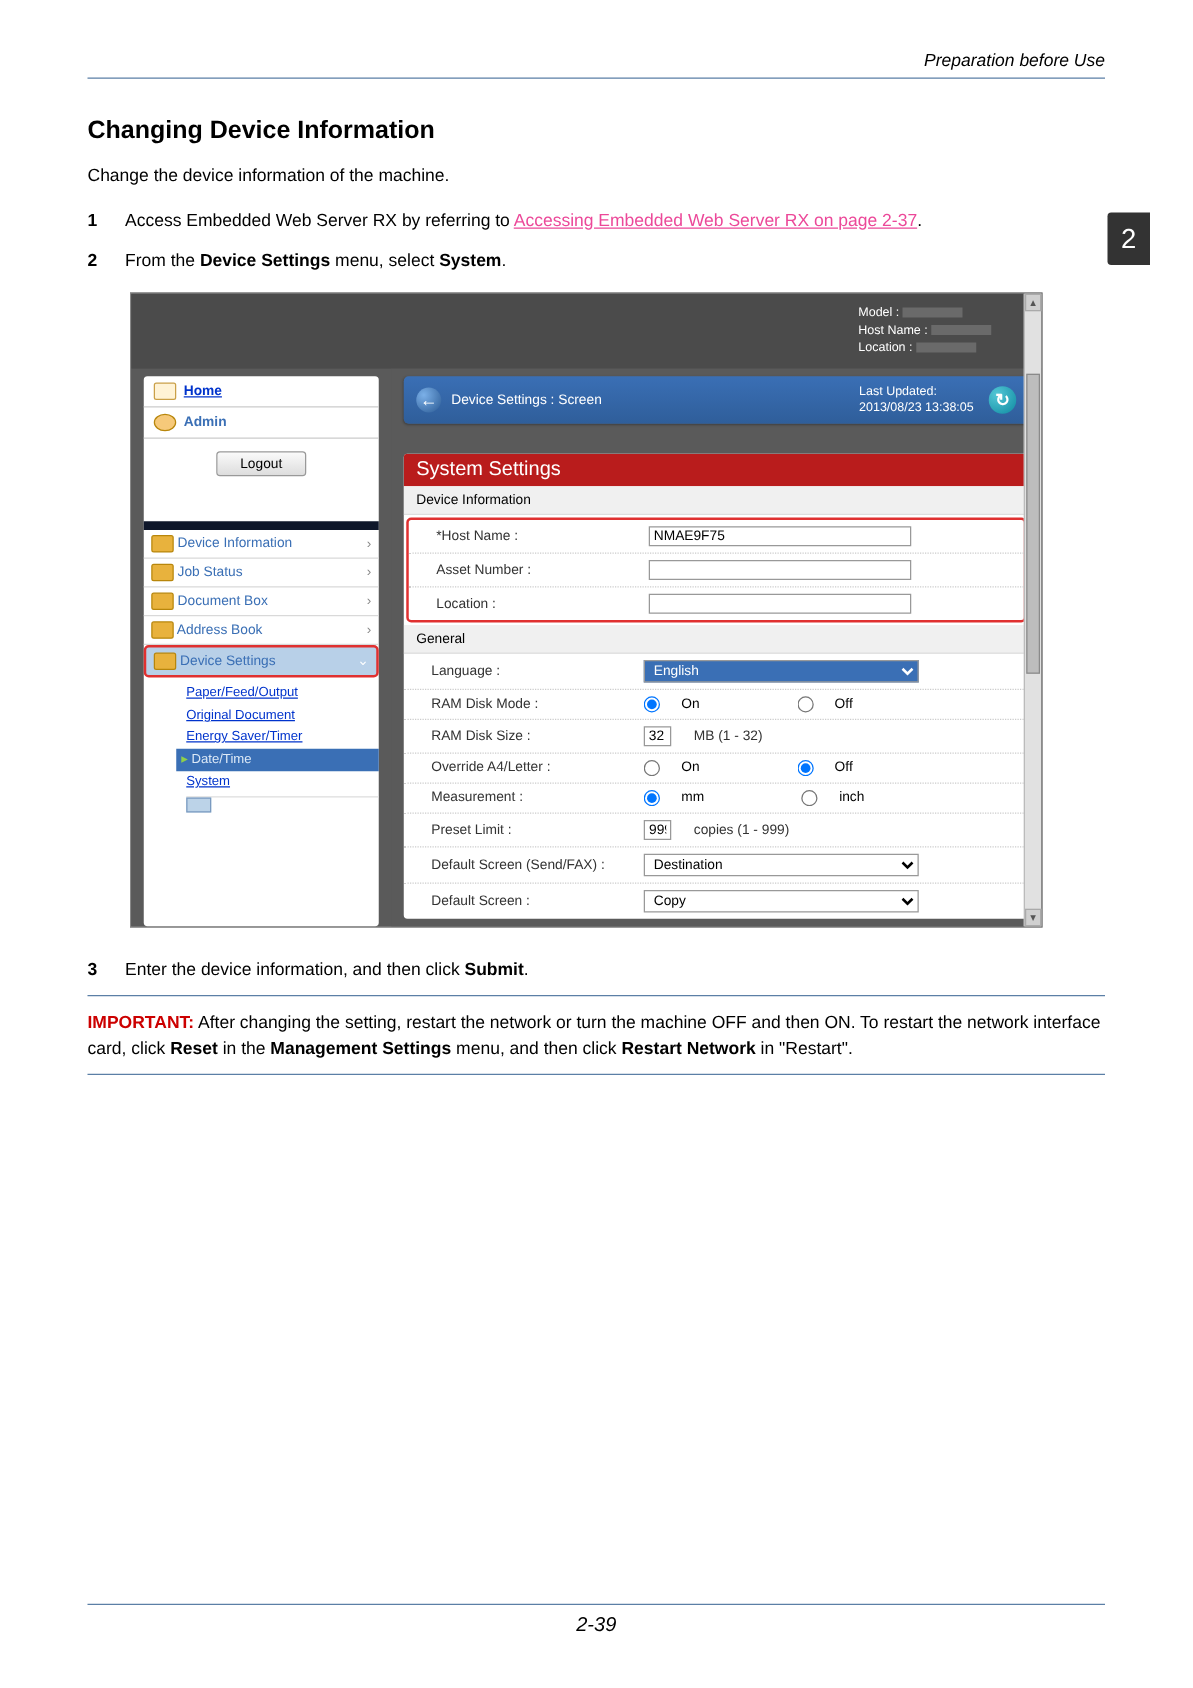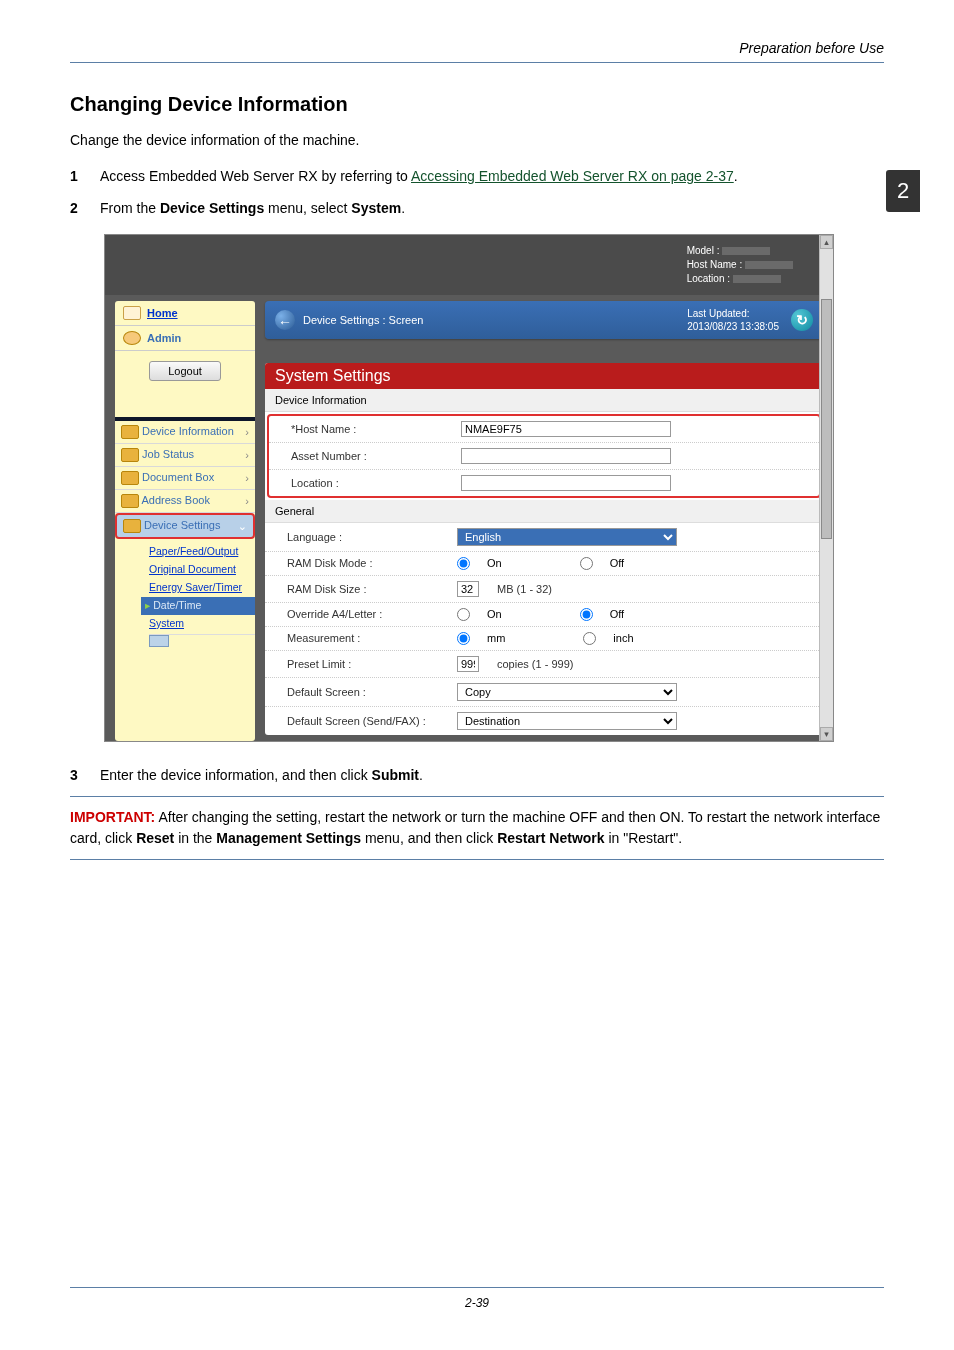--- a/index.html
+++ b/index.html
@@ -47,21 +47,21 @@
   .step-row {
     display: flex;
     gap: 14px;
     margin-bottom: 10px;
     line-height: 1.6;
   }
   .step-num {
     font-weight: bold;
     min-width: 16px;
   }
-  a.link { color: #14532d; text-decoration: underline; }
+  a.link { color: #ec4899; text-decoration: underline; }
   b { font-weight: bold; }
 
   .screenshot {
     margin: 14px 0 22px 34px;
     width: 730px;
     border: 1px solid #888;
     background: #5a5a5a;
     font-size: 11px;
     font-family: Verdana, Arial, sans-serif;
     color: #000;
@@ -82,37 +82,37 @@
     width: 48px;
     height: 8px;
     background: #6a6a6a;
     vertical-align: middle;
   }
   .ss-body {
     display: flex;
     background: #5a5a5a;
   }
   .ss-sidebar {
-    width: 140px;
-    background: #fef9c3;
-    margin: 6px 0 0 10px;
+    width: 188px;
+    background: #ffffff;
+    margin: 6px 10px 0 10px;
     border-radius: 3px;
     overflow: visible;
   }
   .sb-item {
     display: flex;
     align-items: center;
     gap: 6px;
     padding: 5px 8px;
     border-bottom: 1px solid #ccc;
     font-size: 11px;
   }
   .sb-home { color: #0033cc; text-decoration: underline; font-weight: bold; }
   .sb-admin { color: #3a6fb5; font-weight: bold; }
-  .sb-logout-wrap { padding: 10px; text-align: center; border-bottom: 4px solid #0f172a; padding-bottom: 36px;}
+  .sb-logout-wrap { padding: 10px; text-align: center; border-bottom: 7px solid #0f172a; padding-bottom: 36px;}
   .sb-logout {
     display: inline-block;
     background: linear-gradient(#fafafa,#ddd);
     border: 1px solid #999;
     border-radius: 3px;
     padding: 3px 18px;
     font-size: 11px;
   }
   .sb-nav {
     padding: 4px 6px;
@@ -255,21 +255,21 @@
 
   .footer {
     position: absolute;
     bottom: 40px;
     left: 70px;
     right: 70px;
     text-align: center;
     border-top: 1px solid #5b7fa6;
     padding-top: 8px;
     font-style: italic;
-    font-size: 12px;
+    font-size: 16px;
   }
 </style>
 </head>
 <body>
 
 <div class="top-right-header">Preparation before Use</div>
 <div class="page-num-badge">2</div>
 
 <h2 class="section-title">Changing Device Information</h2>
 <p class="intro">Change the device information of the machine.</p>
@@ -439,32 +439,32 @@
           </div>
         </div>
         <div class="field-row">
           <div class="field-label">Preset Limit :</div>
           <div class="field-val">
             <input class="txt sm" value="999" style="">
             <span class="unit">copies (1 - 999)</span>
           </div>
         </div>
         <div class="field-row">
+          <div class="field-label">Default Screen (Send/FAX) :</div>
+          <div class="field-val">
+            <select class="sel">
+              <option>Destination</option>
+            </select>
+          </div>
+        </div>
+        <div class="field-row">
           <div class="field-label">Default Screen :</div>
           <div class="field-val">
             <select class="sel">
               <option>Copy</option>
-            </select>
-          </div>
-        </div>
-        <div class="field-row">
-          <div class="field-label">Default Screen (Send/FAX) :</div>
-          <div class="field-val">
-            <select class="sel">
-              <option>Destination</option>
             </select>
           </div>
         </div>
       </div>
     </div>
   </div>
   <div class="scrollbar">
     <div class="scroll-arrow">▴</div>
     <div class="scroll-thumb"></div>
     <div class="scroll-arrow" style="position:absolute;bottom:0;left:0;right:0">▾</div>

